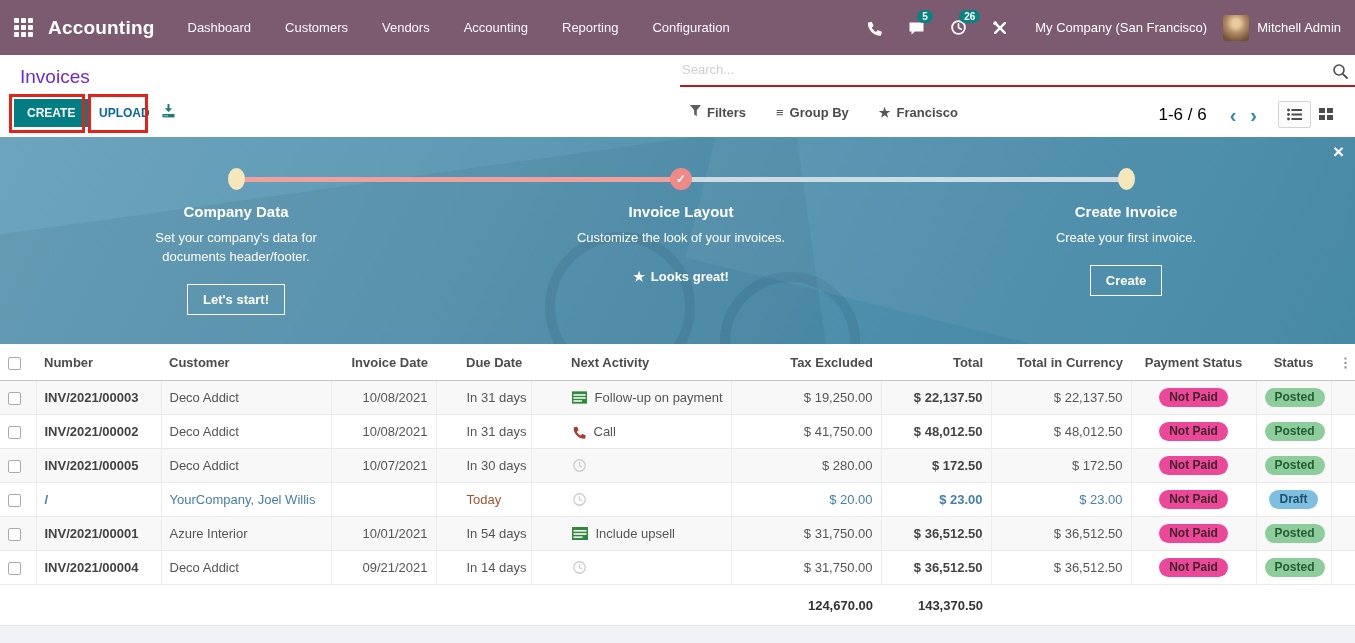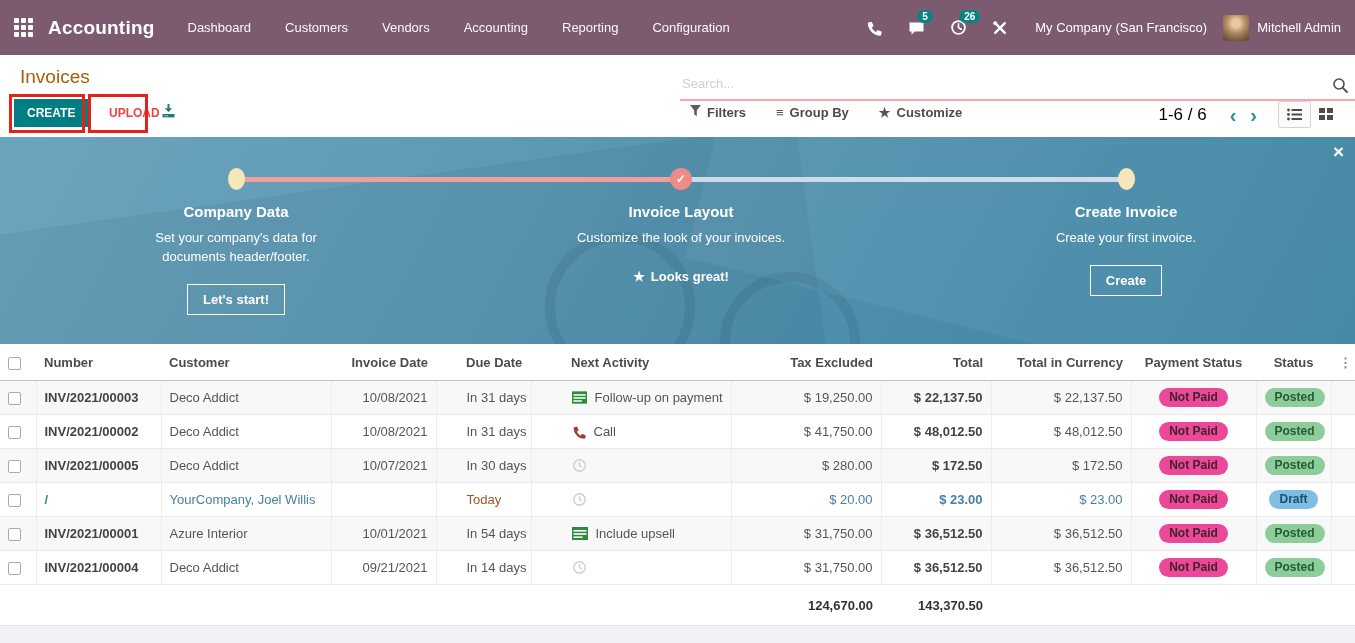--- a/index.html
+++ b/index.html
@@ -22,33 +22,33 @@
     align-items:center; justify-content:center; cursor:pointer; }
   .badge { position:absolute; top:-7px; left:12px; background:#078482; color:#fff;
     font-size:10px; font-weight:bold; border-radius:9px; padding:1px 5px; line-height:11px; }
   .company { font-size:13px; margin:0 16px 0 14px; cursor:pointer; }
   .avatar { width:26px; height:26px; border-radius:3px; margin-right:8px; cursor:pointer;
     background:radial-gradient(circle at 50% 32%, #e8c9a0 18%, #b08a64 45%, #6e5136 85%); }
   .username { font-size:13px; cursor:pointer; }
 
   
   .control { position:relative; height:82px; flex:none; background:#fff; }
-  .view-title { position:absolute; left:20px; top:11px; font-size:19px; color:#a16207; }
-  .search-wrap { position:absolute; left:680px; right:0; top:16px; height:30px;
-    border-bottom:2px solid #fca5a5; }
+  .view-title { position:absolute; left:20px; top:11px; font-size:19px; color:#6d28d9; }
+  .search-wrap { position:absolute; left:680px; right:0; top:2px; height:30px;
+    border-bottom:2px solid #b91c1c; }
   .search-input { width:calc(100% - 30px); border:none; outline:none; font-size:13px;
     color:#555; padding:5px 2px; font-family:"Liberation Sans",sans-serif; }
   .search-input::placeholder { color:#cfcfcf; }
   .search-mag { position:absolute; right:6px; top:6px; cursor:pointer; }
 
   .btn-create { position:absolute; left:14px; top:44px; background:#017e84; color:#fff;
     border:none; font-size:12px; font-weight:bold; padding:7px 13px; cursor:pointer;
     font-family:"Liberation Sans",sans-serif; }
-  .btn-upload { position:absolute; left:91px; top:44px; background:#fff; color:#ef4444;
-    border:none; font-size:12px; font-weight:bold; padding:7px 18px; cursor:pointer;
+  .btn-upload { position:absolute; left:91px; top:44px; background:#fff; color:#0369a1;
+    border:none; font-size:12px; font-weight:bold; padding:7px 8px; cursor:pointer;
     font-family:"Liberation Sans",sans-serif; }
   .dl-icon { position:absolute; left:160px; top:48px; cursor:pointer; }
   .annot { position:absolute; border:3px solid #e2231a; pointer-events:none; }
   .annot-create { left:9px; top:39px; width:76px; height:39px; }
   .annot-upload { left:88px; top:39px; width:60px; height:39px; }
 
   .search-facets { position:absolute; left:690px; top:50px; display:flex; gap:30px;
     font-size:13px; color:#4c4c4c; }
   .facet { display:flex; align-items:center; gap:6px; cursor:pointer; font-weight:bold; }
   .facet .glyph { color:#555; font-size:13px; }
@@ -222,21 +222,21 @@
             </svg>
         </span>
         <span>Filters</span>
       </div>
       <div class="facet">
         <span class="glyph">≡</span>
         <span>Group By</span>
       </div>
       <div class="facet">
         <span class="glyph">★</span>
-        <span>Customize</span>
+        <span>Francisco</span>
       </div>
     </div>
 
     <div class="pager-zone">
       <span class="pager-count">1-6 / 6</span>
       <span class="pager-arrow">‹</span>
       <span class="pager-arrow">›</span>
       <div class="view-switch">
         <div class="vs-btn active">
           <svg width="15" height="13" viewBox="0 0 15 13">

